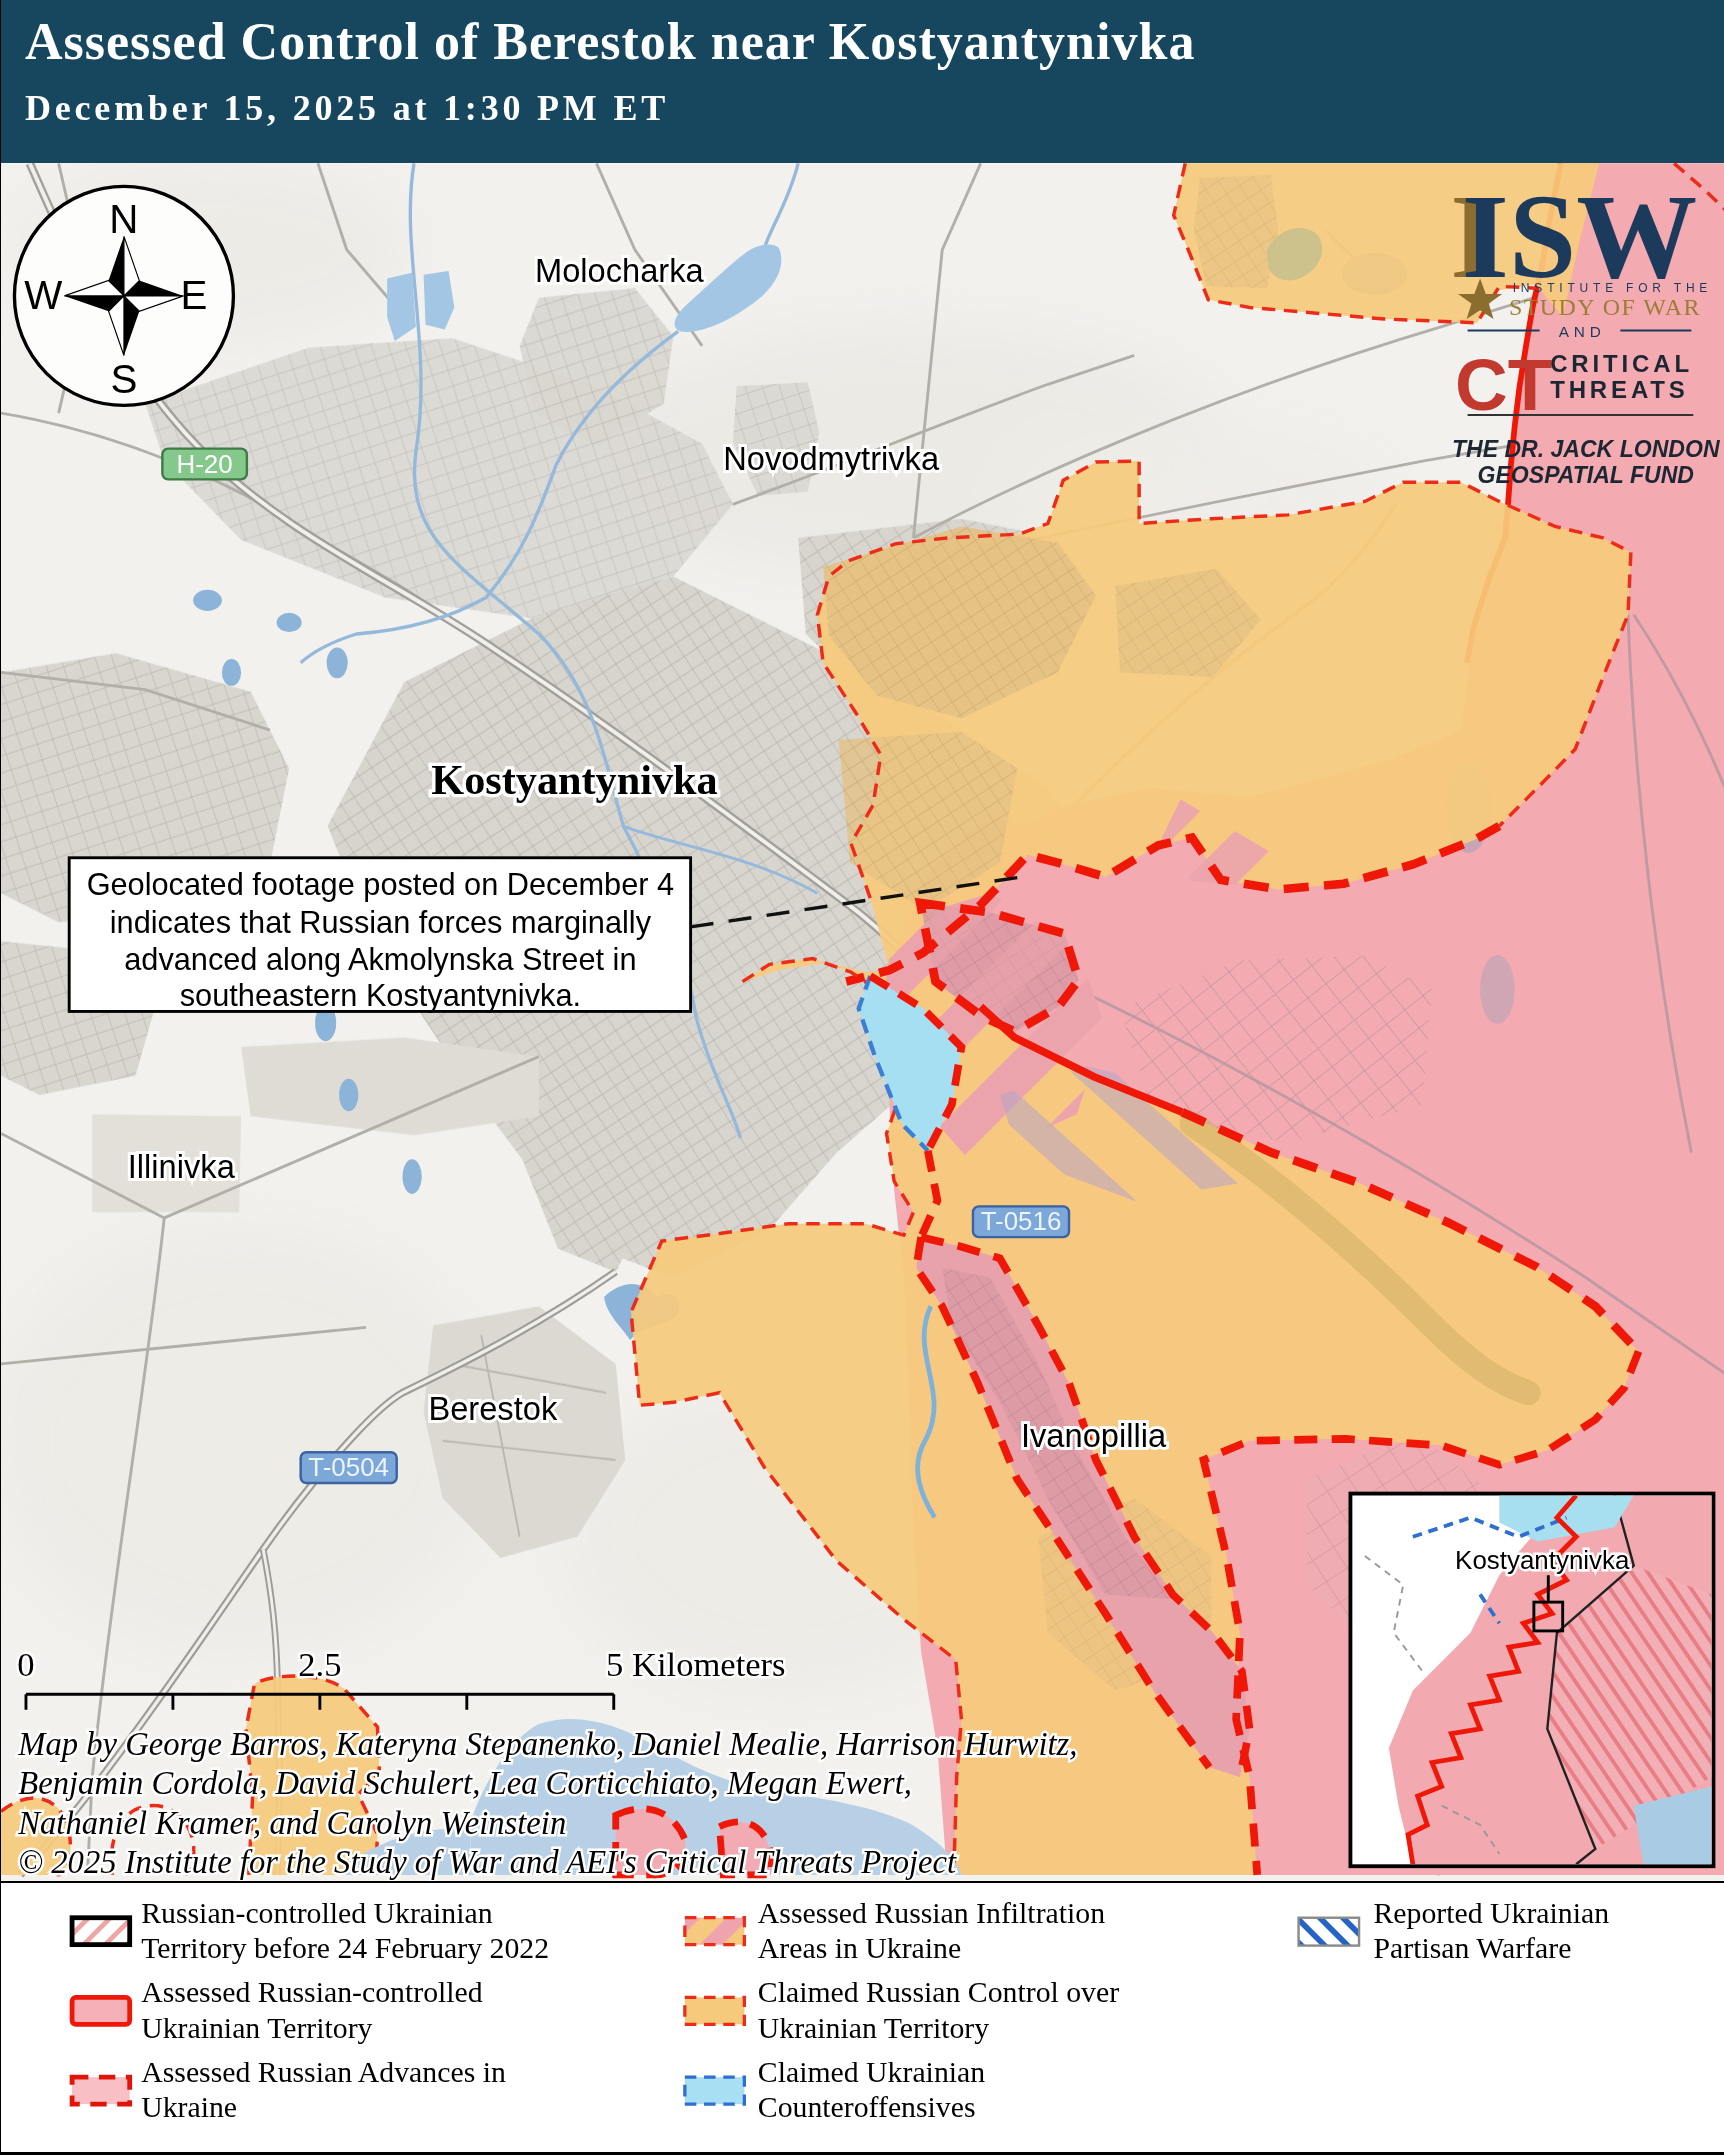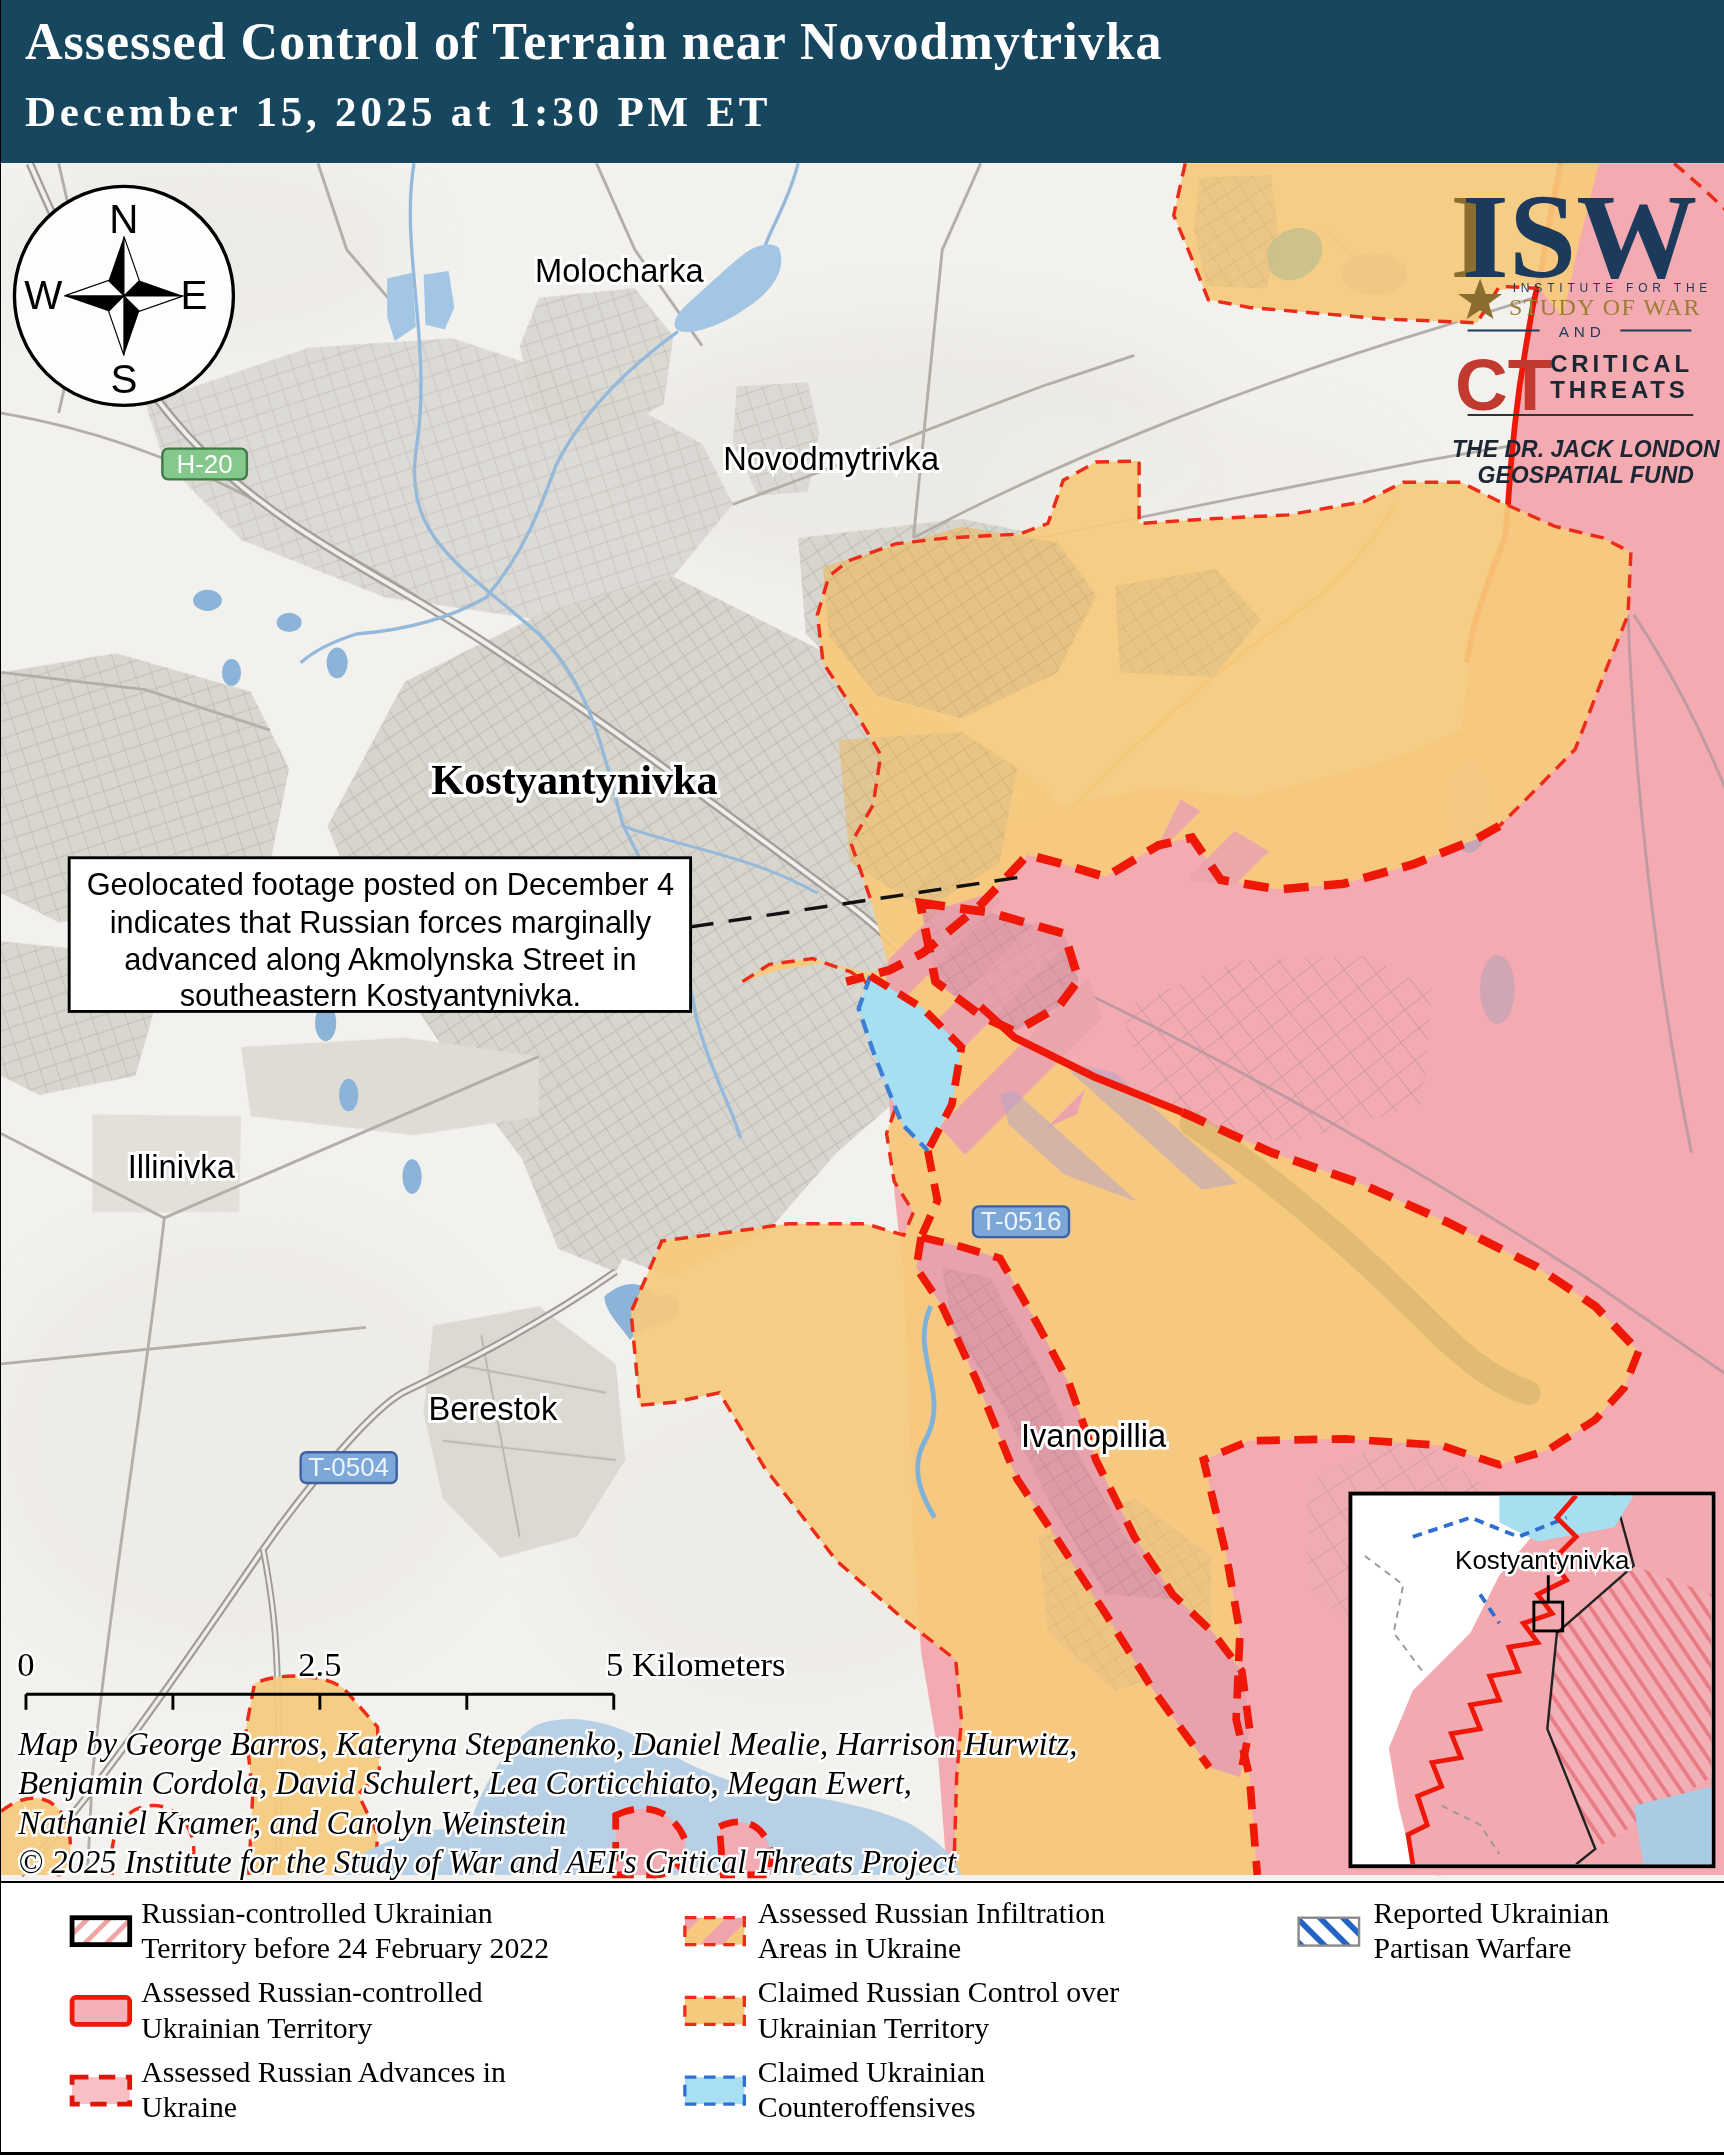--- a/index.html
+++ b/index.html
@@ -3,33 +3,33 @@
 <meta charset="utf-8">
 <style>
   html,body{margin:0;padding:0;}
   body{width:1724px;height:2156px;position:relative;background:#ffffff;
        font-family:"Liberation Sans", sans-serif;overflow:hidden;}
   .page{position:absolute;left:0;top:0;width:1724px;height:2156px;
         border-left:1.9px solid #000;box-sizing:border-box;}
   .hdr{position:absolute;left:0;top:0;width:1724px;height:163px;background:#17465f;
        color:#fff;font-family:"Liberation Serif",serif;font-weight:bold;}
   .hdr .l1{position:absolute;left:24px;top:11.5px;font-size:52px;letter-spacing:1px;}
-  .hdr .l2{position:absolute;left:24px;top:87px;font-size:43px;letter-spacing:3.8px;}
+  .hdr .l2{position:absolute;left:24px;top:87px;font-size:36px;letter-spacing:3.8px;}
   .mapwrap{position:absolute;left:0;top:163px;width:1724px;height:1718px;}
   .legend{position:absolute;left:0;top:1881px;width:1724px;height:275px;background:#fff;
           border-top:2.9px solid #000;}
   .legend .bbar{position:absolute;left:0;top:269px;width:1724px;height:5.8px;background:#000;}
 </style>
 </head>
 <body>
 <div class="page">
 
 <div class="hdr">
 
-  <div class="l1">Assessed Control of Terrain near Novodmytrivka</div>
+  <div class="l1">Assessed Control of Berestok near Kostyantynivka</div>
 
   <div class="l2">December 15, 2025 at 1:30 PM ET</div>
 </div>
 
 <div class="mapwrap">
 <svg width="1724" height="1718" viewBox="0 170 1795 1788" xmlns="http://www.w3.org/2000/svg">
 <defs>
   <pattern id="grid1" width="16" height="16" patternUnits="userSpaceOnUse" patternTransform="rotate(-33)">
     <rect width="19" height="19" fill="#d8d5cf"></rect>
     <path d="M0 0H16M0 0V16" stroke="#b6b3ad" stroke-width="1.3" fill="none"></path>

